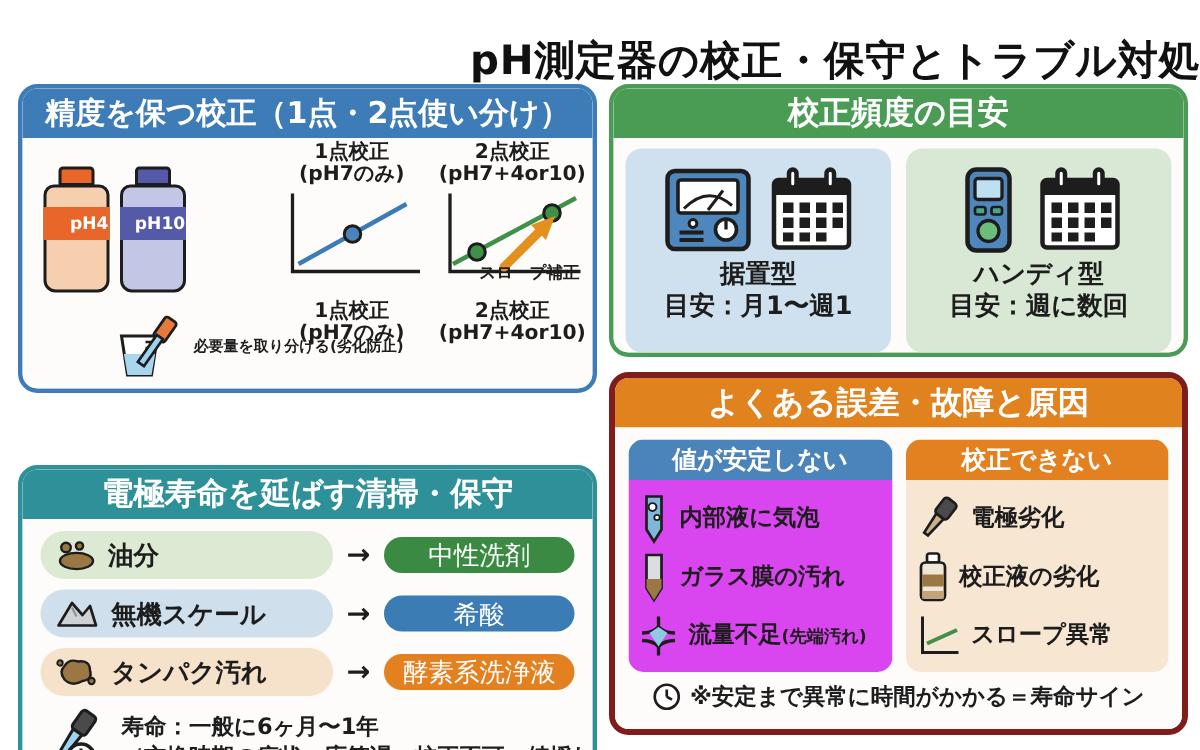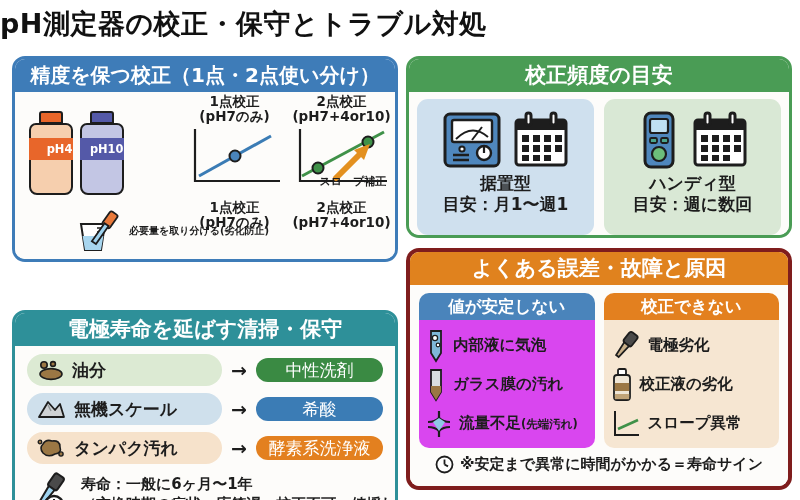--- a/index.html
+++ b/index.html
@@ -7,22 +7,22 @@
     width:800px;height:500px;overflow:hidden;
     background:#ffffff;
     font-family:"DejaVu Sans","Liberation Sans",sans-serif;
     color:#1d1d1d;
     position:relative;
   }
   .page{width:800px;height:500px;position:relative;box-sizing:border-box;}
 
   
   .title{
-    position:absolute;left:0;top:6px;width:800px;
-    text-align:left;
+    position:absolute;left:0;top:22px;width:800px;
+    text-align:right;
     font-size:27px;font-weight:bold;letter-spacing:0.5px;
     color:#111111;
     white-space:nowrap;
   }
 
   
   .panel{position:absolute;border-radius:13px;box-sizing:border-box;overflow:hidden;background:#ffffff;}
   .panel-head{
     width:100%;text-align:center;color:#ffffff;font-weight:bold;
     box-sizing:border-box;white-space:nowrap;

